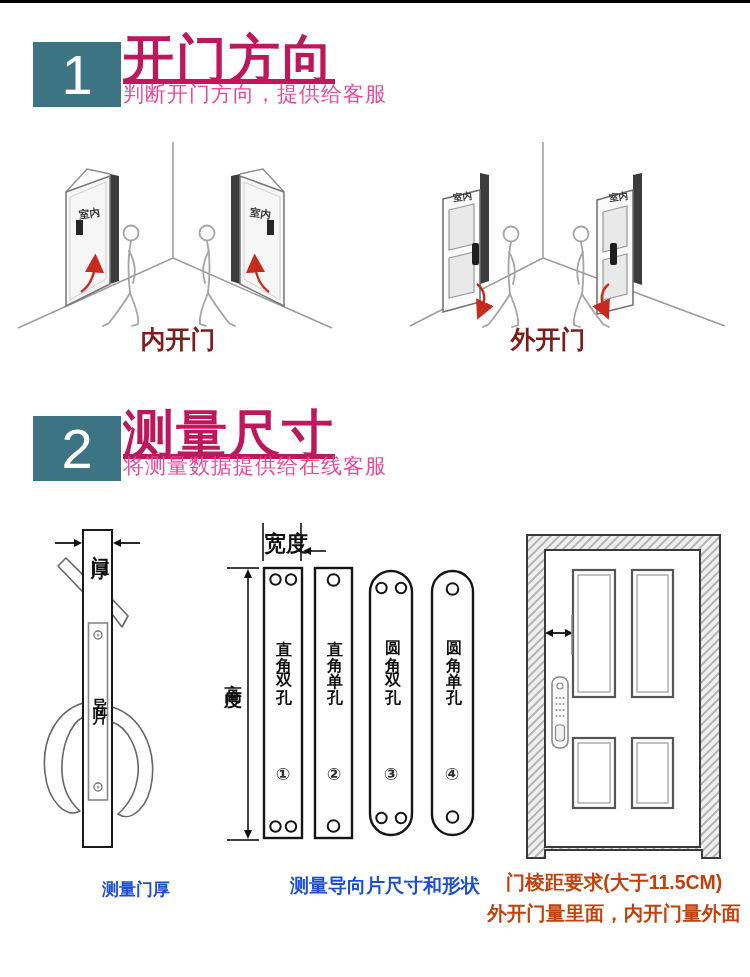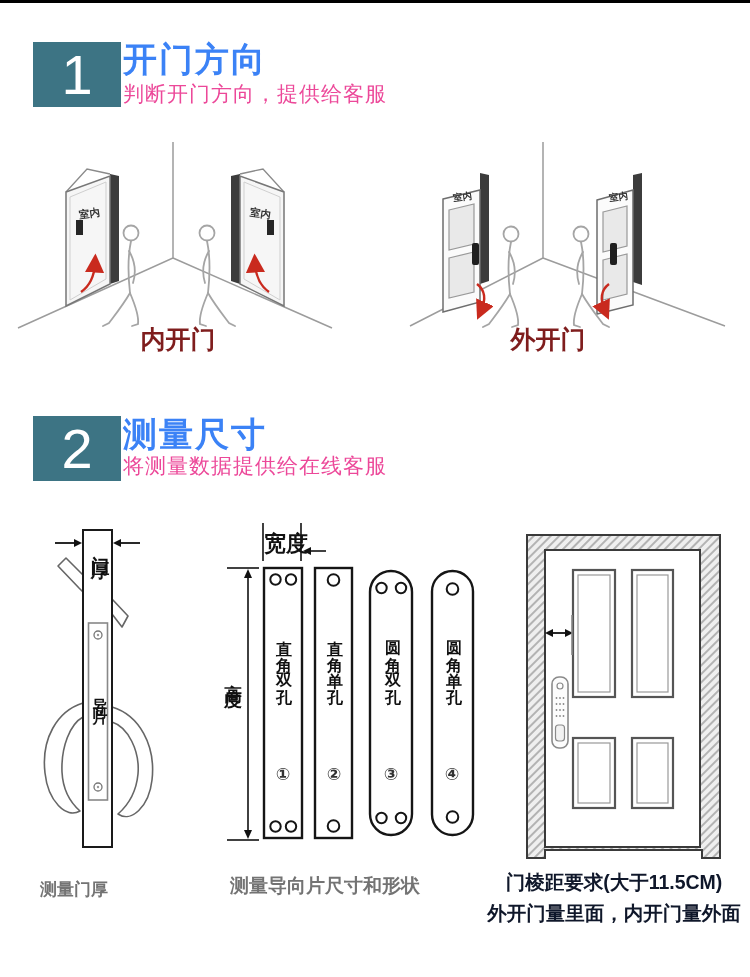--- a/index.html
+++ b/index.html
@@ -2,25 +2,25 @@
 <html><head>
 <meta charset="utf-8">
 <style>
   html,body{margin:0;padding:0;background:#fff;}
   .page{position:relative;width:750px;height:977px;background:#fff;overflow:hidden;
         font-family:"Liberation Sans","DejaVu Sans",sans-serif;color:#111;}
   .abs{position:absolute;}
   .topline{left:0;top:0;width:750px;height:3px;background:#000;}
   .badge{width:88px;height:65px;background:#3d7484;color:#fff;display:flex;
          align-items:center;justify-content:center;font-size:56px;font-weight:400;}
-  .sec-title{font-size:34px;font-weight:600;color:#3b82f6;letter-spacing:2px;line-height:38px;}
+  .sec-title{font-size:51px;font-weight:600;color:#be185d;letter-spacing:2px;line-height:38px;text-decoration:underline;}
   .sec-sub{font-size:21px;font-weight:500;color:#ec4899;letter-spacing:1px;}
   .cap1{font-size:25px;font-weight:700;color:#7f1d1d;text-align:center;}
-  .cap2{font-size:18px;font-weight:700;color:#737373;text-align:left;}
-  .cap3{font-size:19.5px;font-weight:700;color:#0f172a;text-align:center;line-height:31px;}
+  .cap2{font-size:18px;font-weight:700;color:#1d4ed8;text-align:right;}
+  .cap3{font-size:19.5px;font-weight:700;color:#c2410c;text-align:center;line-height:31px;}
   .vlabel{position:absolute;writing-mode:vertical-rl;text-orientation:upright;
           font-weight:700;color:#111;}
   .platelabel{font-size:16px;letter-spacing:16px;}
   .platenum{position:absolute;width:22px;text-align:center;font-size:17px;
             font-weight:600;color:#333;}
   svg{display:block;}
 </style>
 </head>
 <body>
 

